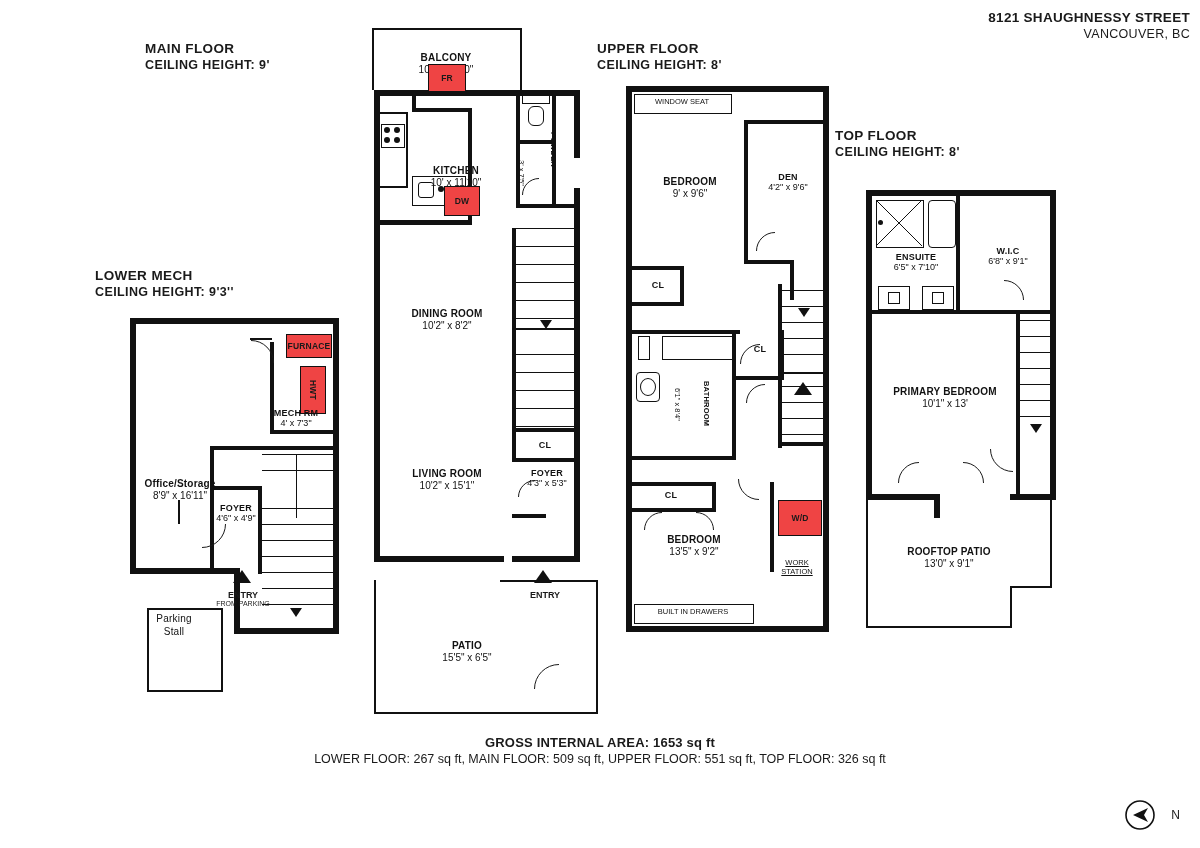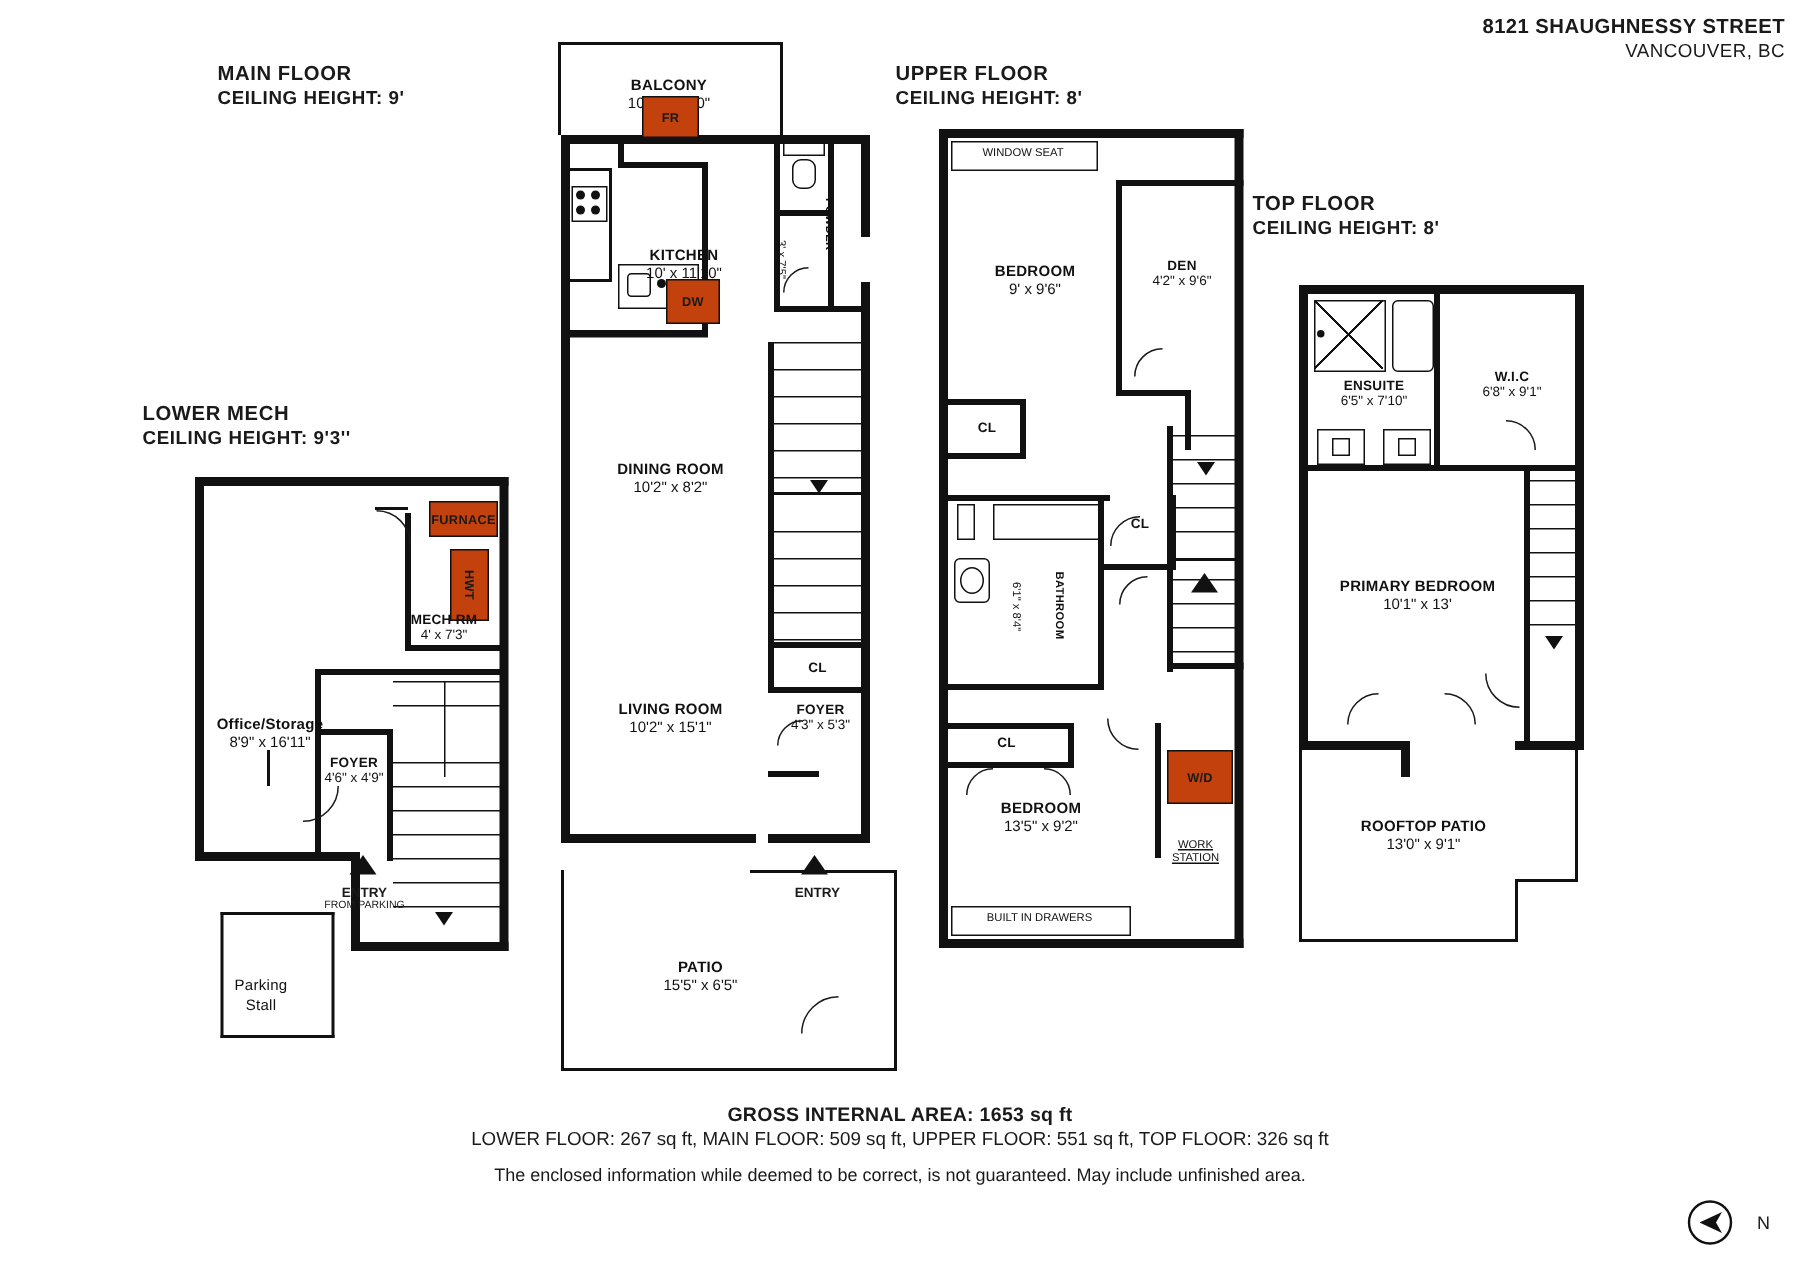--- a/index.html
+++ b/index.html
@@ -59,21 +59,21 @@
   .arrow-dn {
     position: absolute; width: 0; height: 0;
     border-left: 6px solid transparent;
     border-right: 6px solid transparent;
     border-top: 9px solid #111;
   }
   .entry-txt { position: absolute; text-align: center; font-size: 9px; font-weight: bold; }
   .entry-sm { font-size: 7px; font-weight: normal; line-height: 1.1;}
 
   .boxlbl {
-    position: absolute; border: 1.5px solid #111; background:#c2410c;
+    position: absolute; border: 1.5px solid #111; background:#ef4444;
     font-size: 8.5px; font-weight: bold; display: flex;
     align-items: center; justify-content: center; letter-spacing: .2px;
   }
 
   
   #footer { left: 0; right: 0; top: 735px; text-align: center; }
   #footer .gia { font-size: 13px; font-weight: bold; letter-spacing: .2px; }
   #footer .l { font-size: 12.5px; margin-top: 2px; }
   #footer .disc { font-size: 12px; margin-top: 10px; }
   #footer .disc div { margin-top: 1px; }
@@ -160,21 +160,21 @@
     <div class="dm">8'9" x 16'11"</div>
   </div>
   <div class="room-label" style="left:128px; top:90px; width:76px; font-size:9px;">
     <div class="nm">MECH RM</div>
     <div class="dm">4' x 7'3"</div>
   </div>
   <div class="room-label" style="left:78px; top:185px; width:56px; font-size:9px;">
     <div class="nm">FOYER</div>
     <div class="dm">4'6" x 4'9"</div>
   </div>
-  <div class="room-label" style="left:20px; top:294px; width:48px; font-size:10px; line-height:1.3;margin-top:39px;">
+  <div class="room-label" style="left:20px; top:294px; width:48px; font-size:10px; line-height:1.3;">
     <div class="nm" style="font-weight:normal;">Parking Stall</div>
   </div>
 
   <div class="arrow-up" style="left:103px; top:252px;"></div>
   <div class="entry-txt" style="left:82px; top:272px; width:62px;">
     <span>ENTRY</span>
     <div class="entry-sm">FROM PARKING</div>
   </div>
 </div>
 
@@ -472,21 +472,20 @@
   <div class="room-label" style="left:18px; top:356px; width:130px;">
     <div class="nm">ROOFTOP PATIO</div>
     <div class="dm">13'0" x 9'1"</div>
   </div>
 </div>
 
 <div class="abs" id="footer">
   <div class="gia">GROSS INTERNAL AREA: 1653 sq ft</div>
   <div class="l">LOWER FLOOR: 267 sq ft, MAIN FLOOR: 509 sq ft, UPPER FLOOR: 551 sq ft, TOP FLOOR: 326 sq ft</div>
   <div class="disc">
-    <div>The enclosed information while deemed to be correct, is not guaranteed. May include unfinished area.</div>
   </div>
 </div>
 
 <div class="abs" id="compass">
   <svg width="46" height="34" viewBox="0 0 46 34">
     <circle cx="18" cy="17" r="14" fill="none" stroke="#111" stroke-width="1.6"></circle>
     <path d="M11 17 L26 10 L22 17 L26 24 Z" fill="#111"></path>
   </svg>
   <div class="n">N</div>
 </div>

